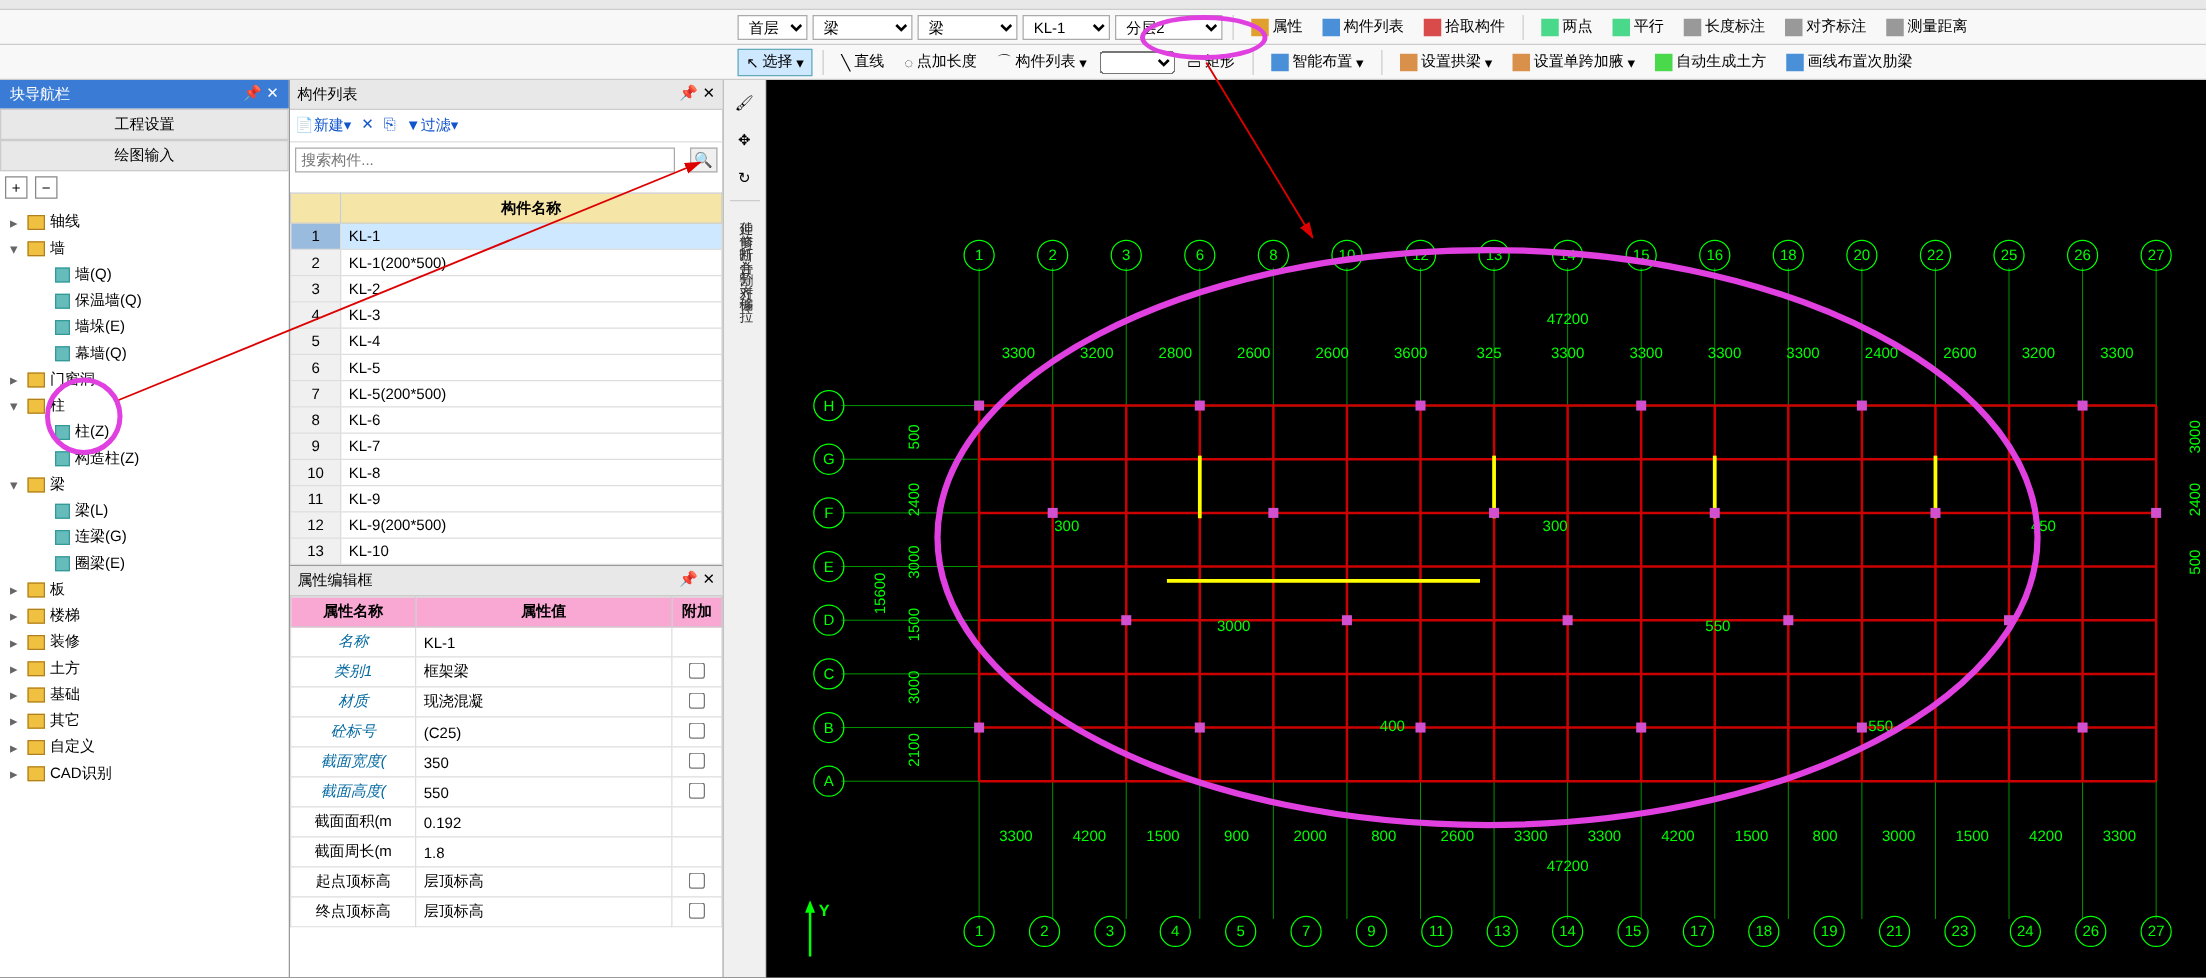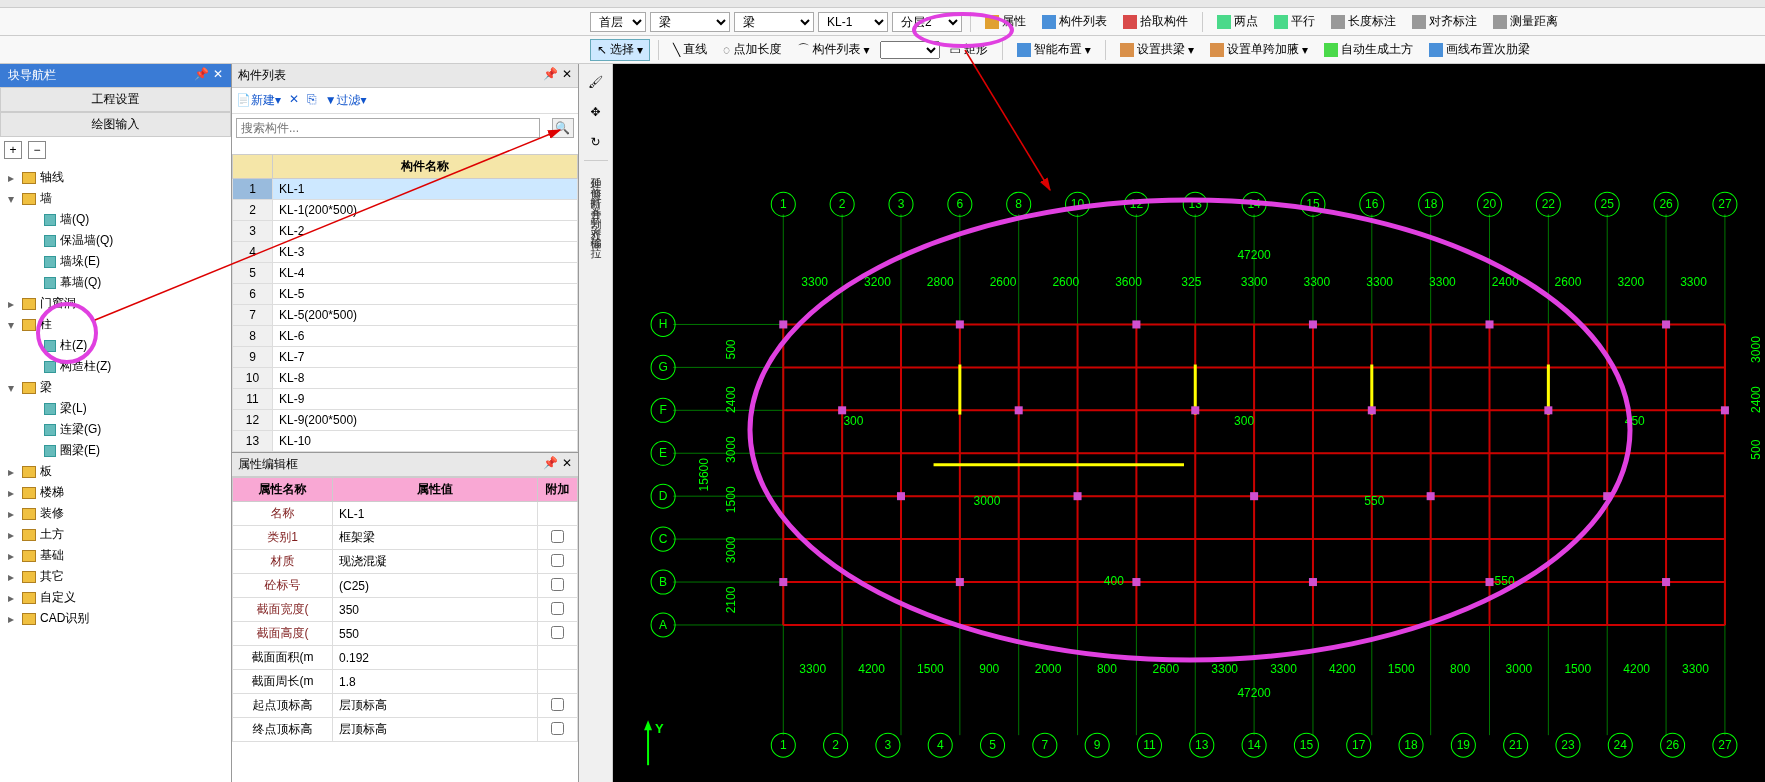--- a/index.html
+++ b/index.html
@@ -46,21 +46,21 @@
 .comp-table td.rn { background: #f0f0f0; text-align: center; width: 40px; }
 .comp-table tr.sel td { background: #cde8ff; }
 .comp-table tr.sel td.rn { background: #9bd; }
 
 .prop-panel { border-top: 1px solid #999; flex: 1; display: flex; flex-direction: column; }
 .prop-table { overflow: auto; }
 .prop-table table { width: 100%; border-collapse: collapse; }
 .prop-table th { background: #f9a8d4; border: 1px solid #ccc; padding: 3px; }
 .prop-table td { border: 1px solid #ddd; padding: 3px 6px; }
 .prop-table td.nm { width: 100px; text-align: center; }
-.prop-table td.nm.blue { color: #7f1d1d; }
+.prop-table td.nm.blue { color: #0369a1; font-style: italic; }
 .prop-table td.chk { width: 40px; text-align: center; }
 
 .canvas-strip { width: 34px; background: #f0f0f0; border-right: 1px solid #ccc; display: flex; flex-direction: column; align-items: center; padding-top: 6px; gap: 6px; }
 .canvas-strip .vbtn { width: 24px; height: 24px; border: none; background: transparent; cursor: pointer; }
 .canvas-strip .vlbl { writing-mode: vertical-rl; font-size: 11px; color: #333; cursor: pointer; padding: 2px 0; }
 
 .canvas { flex: 1; background: #000; position: relative; overflow: hidden; }
 .canvas svg { position: absolute; inset: 0; }
 
 .annot-circle { position: absolute; border: 4px solid #e040e0; border-radius: 50%; pointer-events: none; }
@@ -70,21 +70,21 @@
 </head>
 <body>
 
 <div class="topbar-partial"></div>
 
 <div class="main-toolbar">
   <select class="sel" style="width:56px"><option>首层</option></select>
   <select class="sel" style="width:80px"><option>梁</option></select>
   <select class="sel" style="width:80px"><option>梁</option></select>
   <select class="sel" style="width:70px"><option>KL-1</option></select>
-  <select class="sel" style="width:70px"><option>分层2</option></select>
+  <select class="sel" style="width:86px"><option>分层2</option></select>
   <span class="sep"></span>
   <button class="btn">
       <span class="icon-sq" style="background:#e0a030"></span>
       <span>属性</span>
     </button>
   <button class="btn">
       <span class="icon-sq" style="background:#4a90d9"></span>
       <span>构件列表</span>
     </button>
   <button class="btn">

